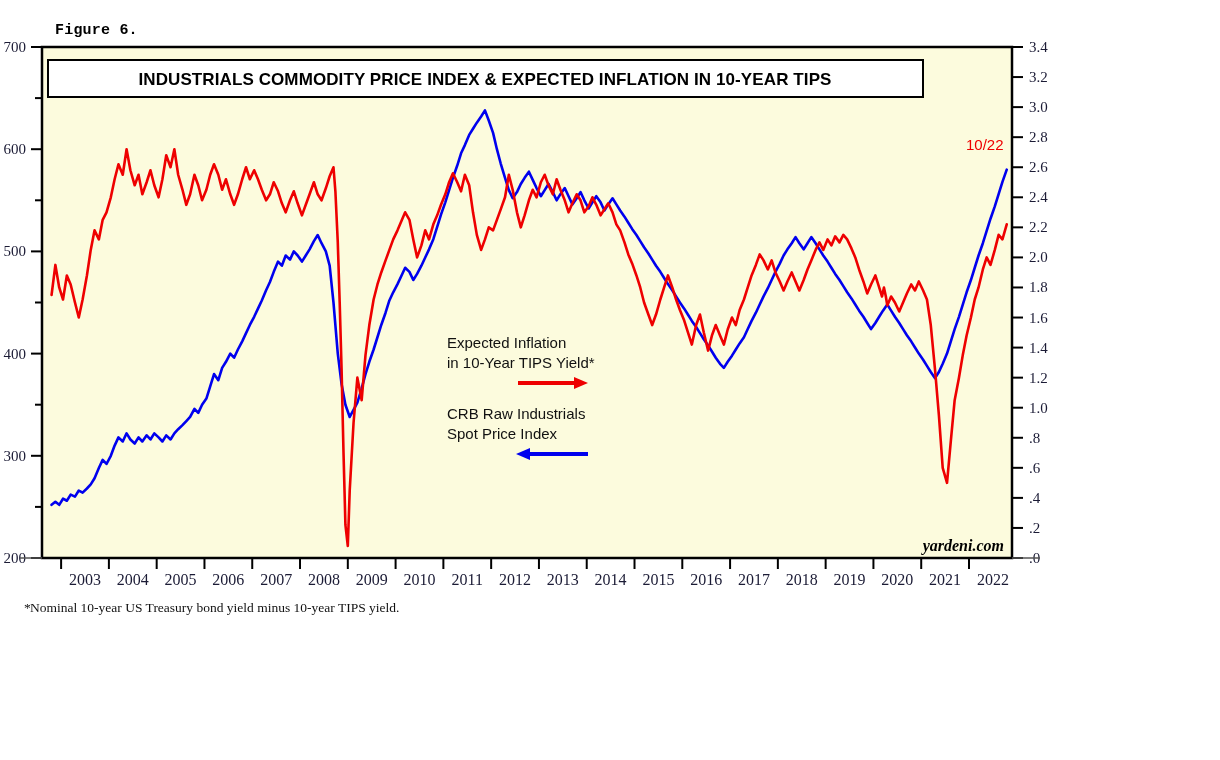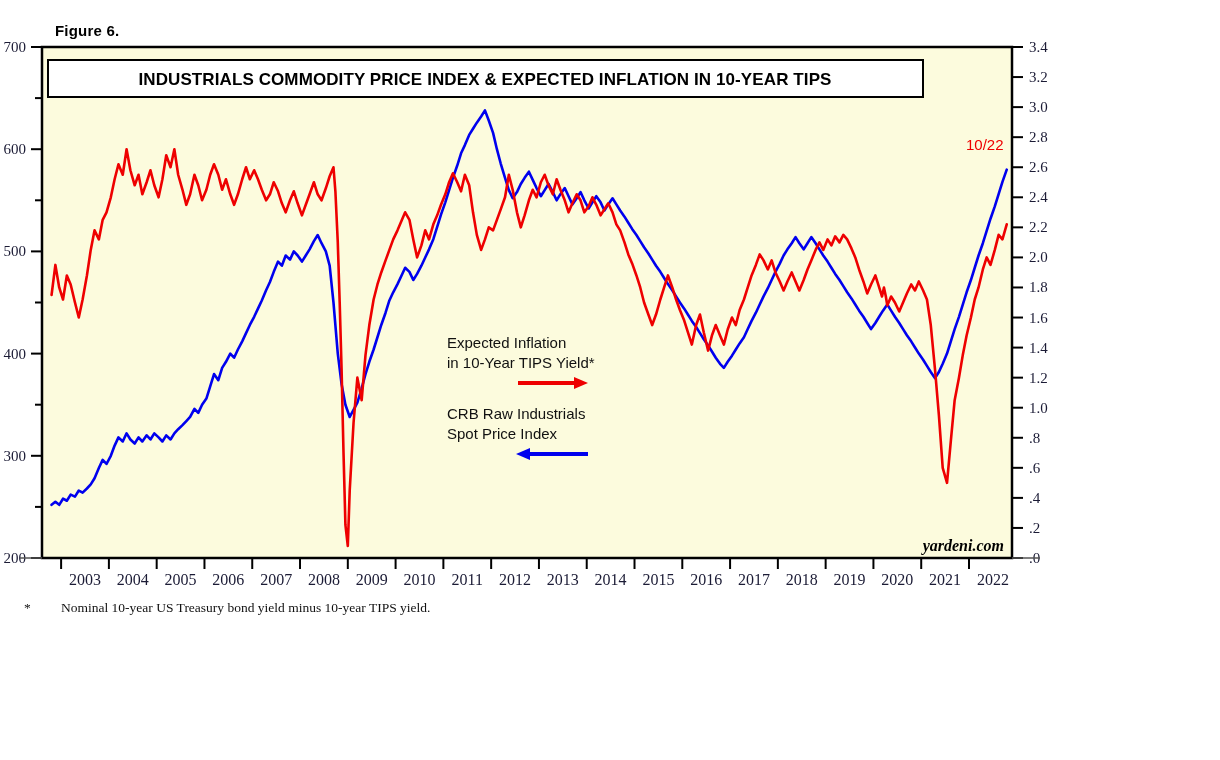--- a/index.html
+++ b/index.html
@@ -3,21 +3,21 @@
 <meta charset="utf-8">
 <style>
   html,body{margin:0;padding:0;}
   body{
     width:1220px;height:760px;background:#ffffff;
     font-family:"Liberation Sans",sans-serif;
     overflow:hidden;position:relative;
   }
   #figure-label{
     position:absolute;left:55px;top:22px;
-    font-family:Liberation Sans, sans-serif;
+    font-family:Liberation Mono, monospace;
     font-size:15px;font-weight:bold;color:#000;
     letter-spacing:0.2px;
   }
   #chart-wrap{position:absolute;left:0;top:0;width:1220px;height:600px;}
   #chart-svg{display:block;}
   .axis-num{
     font-family:"Liberation Serif",serif;
     font-size:15px;fill:#1b1b35;
   }
   .axis-num-r{
@@ -44,21 +44,21 @@
   .endlbl{
     font-family:"Liberation Sans",sans-serif;
     font-size:15px;fill:#ee0000;
   }
   #footnote{
     position:absolute;left:24px;top:598px;width:900px;
     font-family:"Liberation Serif",serif;
     font-size:13.5px;color:#111;line-height:1.45;
   }
   #footnote .star{position:absolute;left:0;top:0;}
-  #footnote .ftxt{margin-left:37px;}
+  #footnote .ftxt{margin-left:6px;}
 </style>
 </head>
 <body>
 
 <div id="figure-label">Figure 6.</div>
 
 <div id="chart-wrap">
   <svg id="chart-svg" width="1220" height="600" viewBox="0 0 1220 600">
 
     <rect id="panel-bg" x="42" y="47" width="970" height="511" fill="#fcfbdd"></rect>

